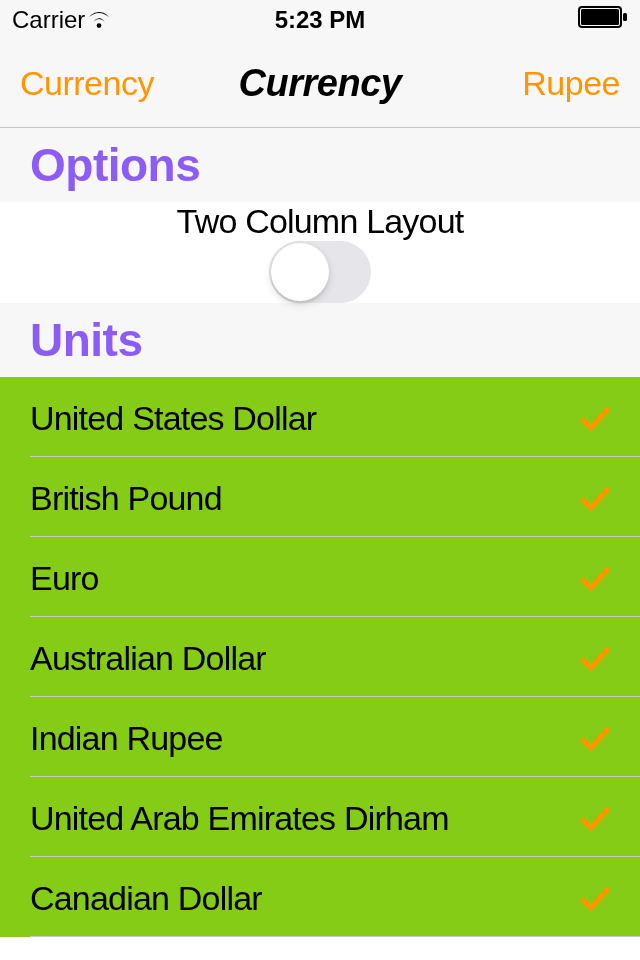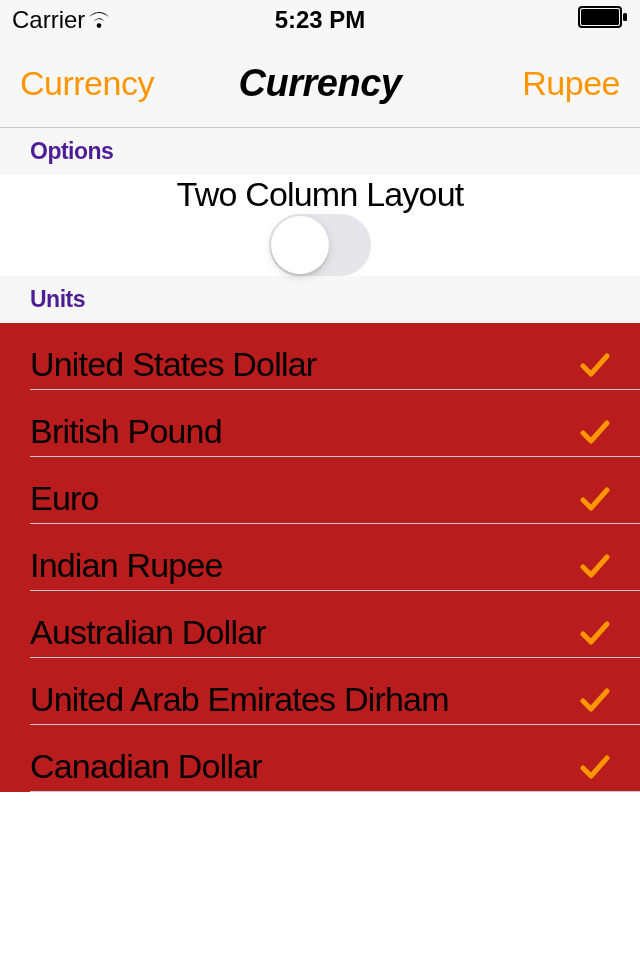--- a/index.html
+++ b/index.html
@@ -58,41 +58,41 @@
       transform: translateX(-50%);
       font-size: 38px;
       font-weight: 600;
       color: #000;
       letter-spacing: -0.5px;
       font-style: italic;
     }
     .section-header {
       background: #f7f7f7;
       padding: 10px 30px 10px 30px;
-      font-size: 23px;
+      font-size: 46px;
       font-weight: 700;
-      color: #4c1d95;
+      color: #8b5cf6;
       letter-spacing: -0.5px;
     }
     .row {
       display: flex;
       align-items: center;
       justify-content: space-between;
       padding: 0 30px;
       min-height: 88px;
       background: #fff;
       border-bottom: 1px solid #c8c7cc;
       flex-direction: column;
     }
     .row-indented-sep {
       display: flex;
       align-items: center;
       justify-content: space-between;
-      padding: 22px 30px 6px 30px;
-      background: #b91c1c;
+      padding: 22px 30px 19px 30px;
+      background: #84cc16;
       position: relative;
     }
     .row-indented-sep::after {
       content: "";
       position: absolute;
       left: 30px;
       right: 0;
       bottom: 0;
       height: 1px;
       background: #c8c7cc;
@@ -192,36 +192,36 @@
     </div>
     <div class="row-indented-sep">
       <span class="row-label">Euro</span>
       <span class="check-icon">
         <svg width="30" height="26" viewBox="0 0 30 26">
           <path fill="none" stroke="#ff9500" stroke-width="5" stroke-linecap="round" stroke-linejoin="round" d="M3 14 L11 22 L27 4"></path>
         </svg>
       </span>
     </div>
     <div class="row-indented-sep">
+      <span class="row-label">Australian Dollar</span>
+      <span class="check-icon">
+        <svg width="30" height="26" viewBox="0 0 30 26">
+          <path fill="none" stroke="#ff9500" stroke-width="5" stroke-linecap="round" stroke-linejoin="round" d="M3 14 L11 22 L27 4"></path>
+        </svg>
+      </span>
+    </div>
+    <div class="row-indented-sep">
       <span class="row-label">Indian Rupee</span>
       <span class="check-icon">
         <svg width="30" height="26" viewBox="0 0 30 26">
           <path fill="none" stroke="#ff9500" stroke-width="5" stroke-linecap="round" stroke-linejoin="round" d="M3 14 L11 22 L27 4"></path>
         </svg>
       </span>
     </div>
     <div class="row-indented-sep">
-      <span class="row-label">Australian Dollar</span>
-      <span class="check-icon">
-        <svg width="30" height="26" viewBox="0 0 30 26">
-          <path fill="none" stroke="#ff9500" stroke-width="5" stroke-linecap="round" stroke-linejoin="round" d="M3 14 L11 22 L27 4"></path>
-        </svg>
-      </span>
-    </div>
-    <div class="row-indented-sep">
       <span class="row-label">United Arab Emirates Dirham</span>
       <span class="check-icon">
         <svg width="30" height="26" viewBox="0 0 30 26">
           <path fill="none" stroke="#ff9500" stroke-width="5" stroke-linecap="round" stroke-linejoin="round" d="M3 14 L11 22 L27 4"></path>
         </svg>
       </span>
     </div>
     <div class="row-indented-sep">
       <span class="row-label">Canadian Dollar</span>
       <span class="check-icon">

